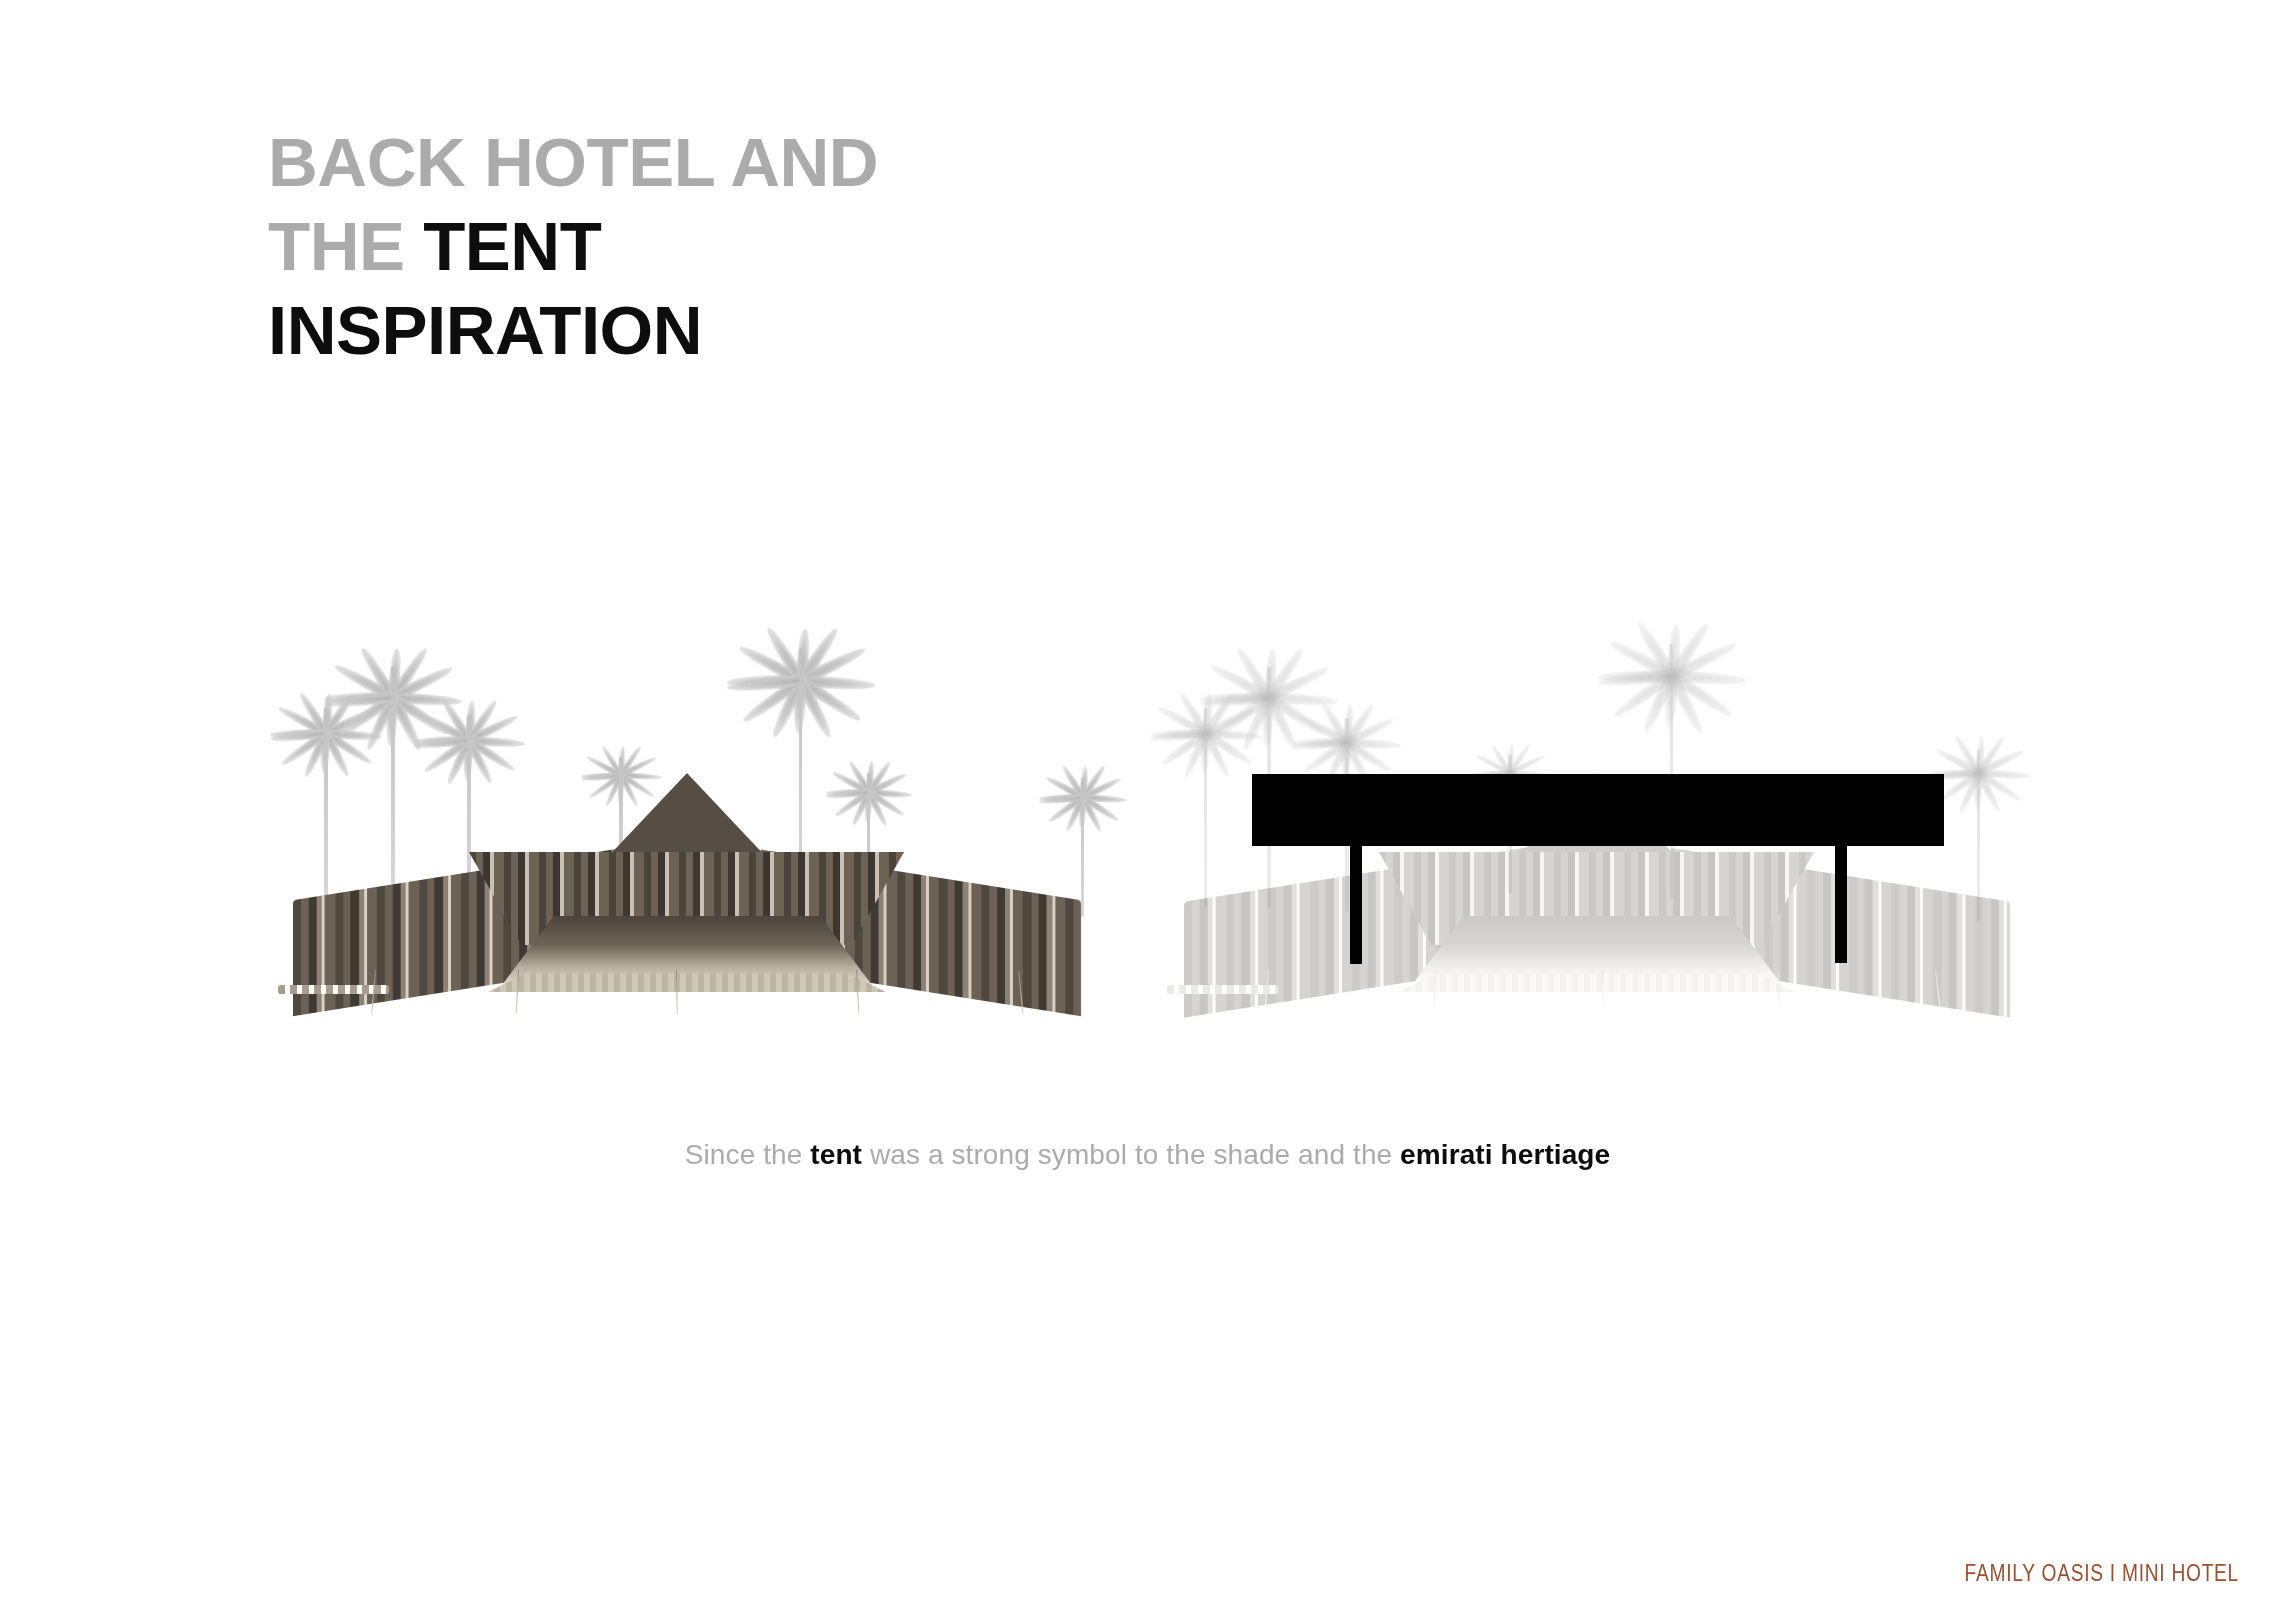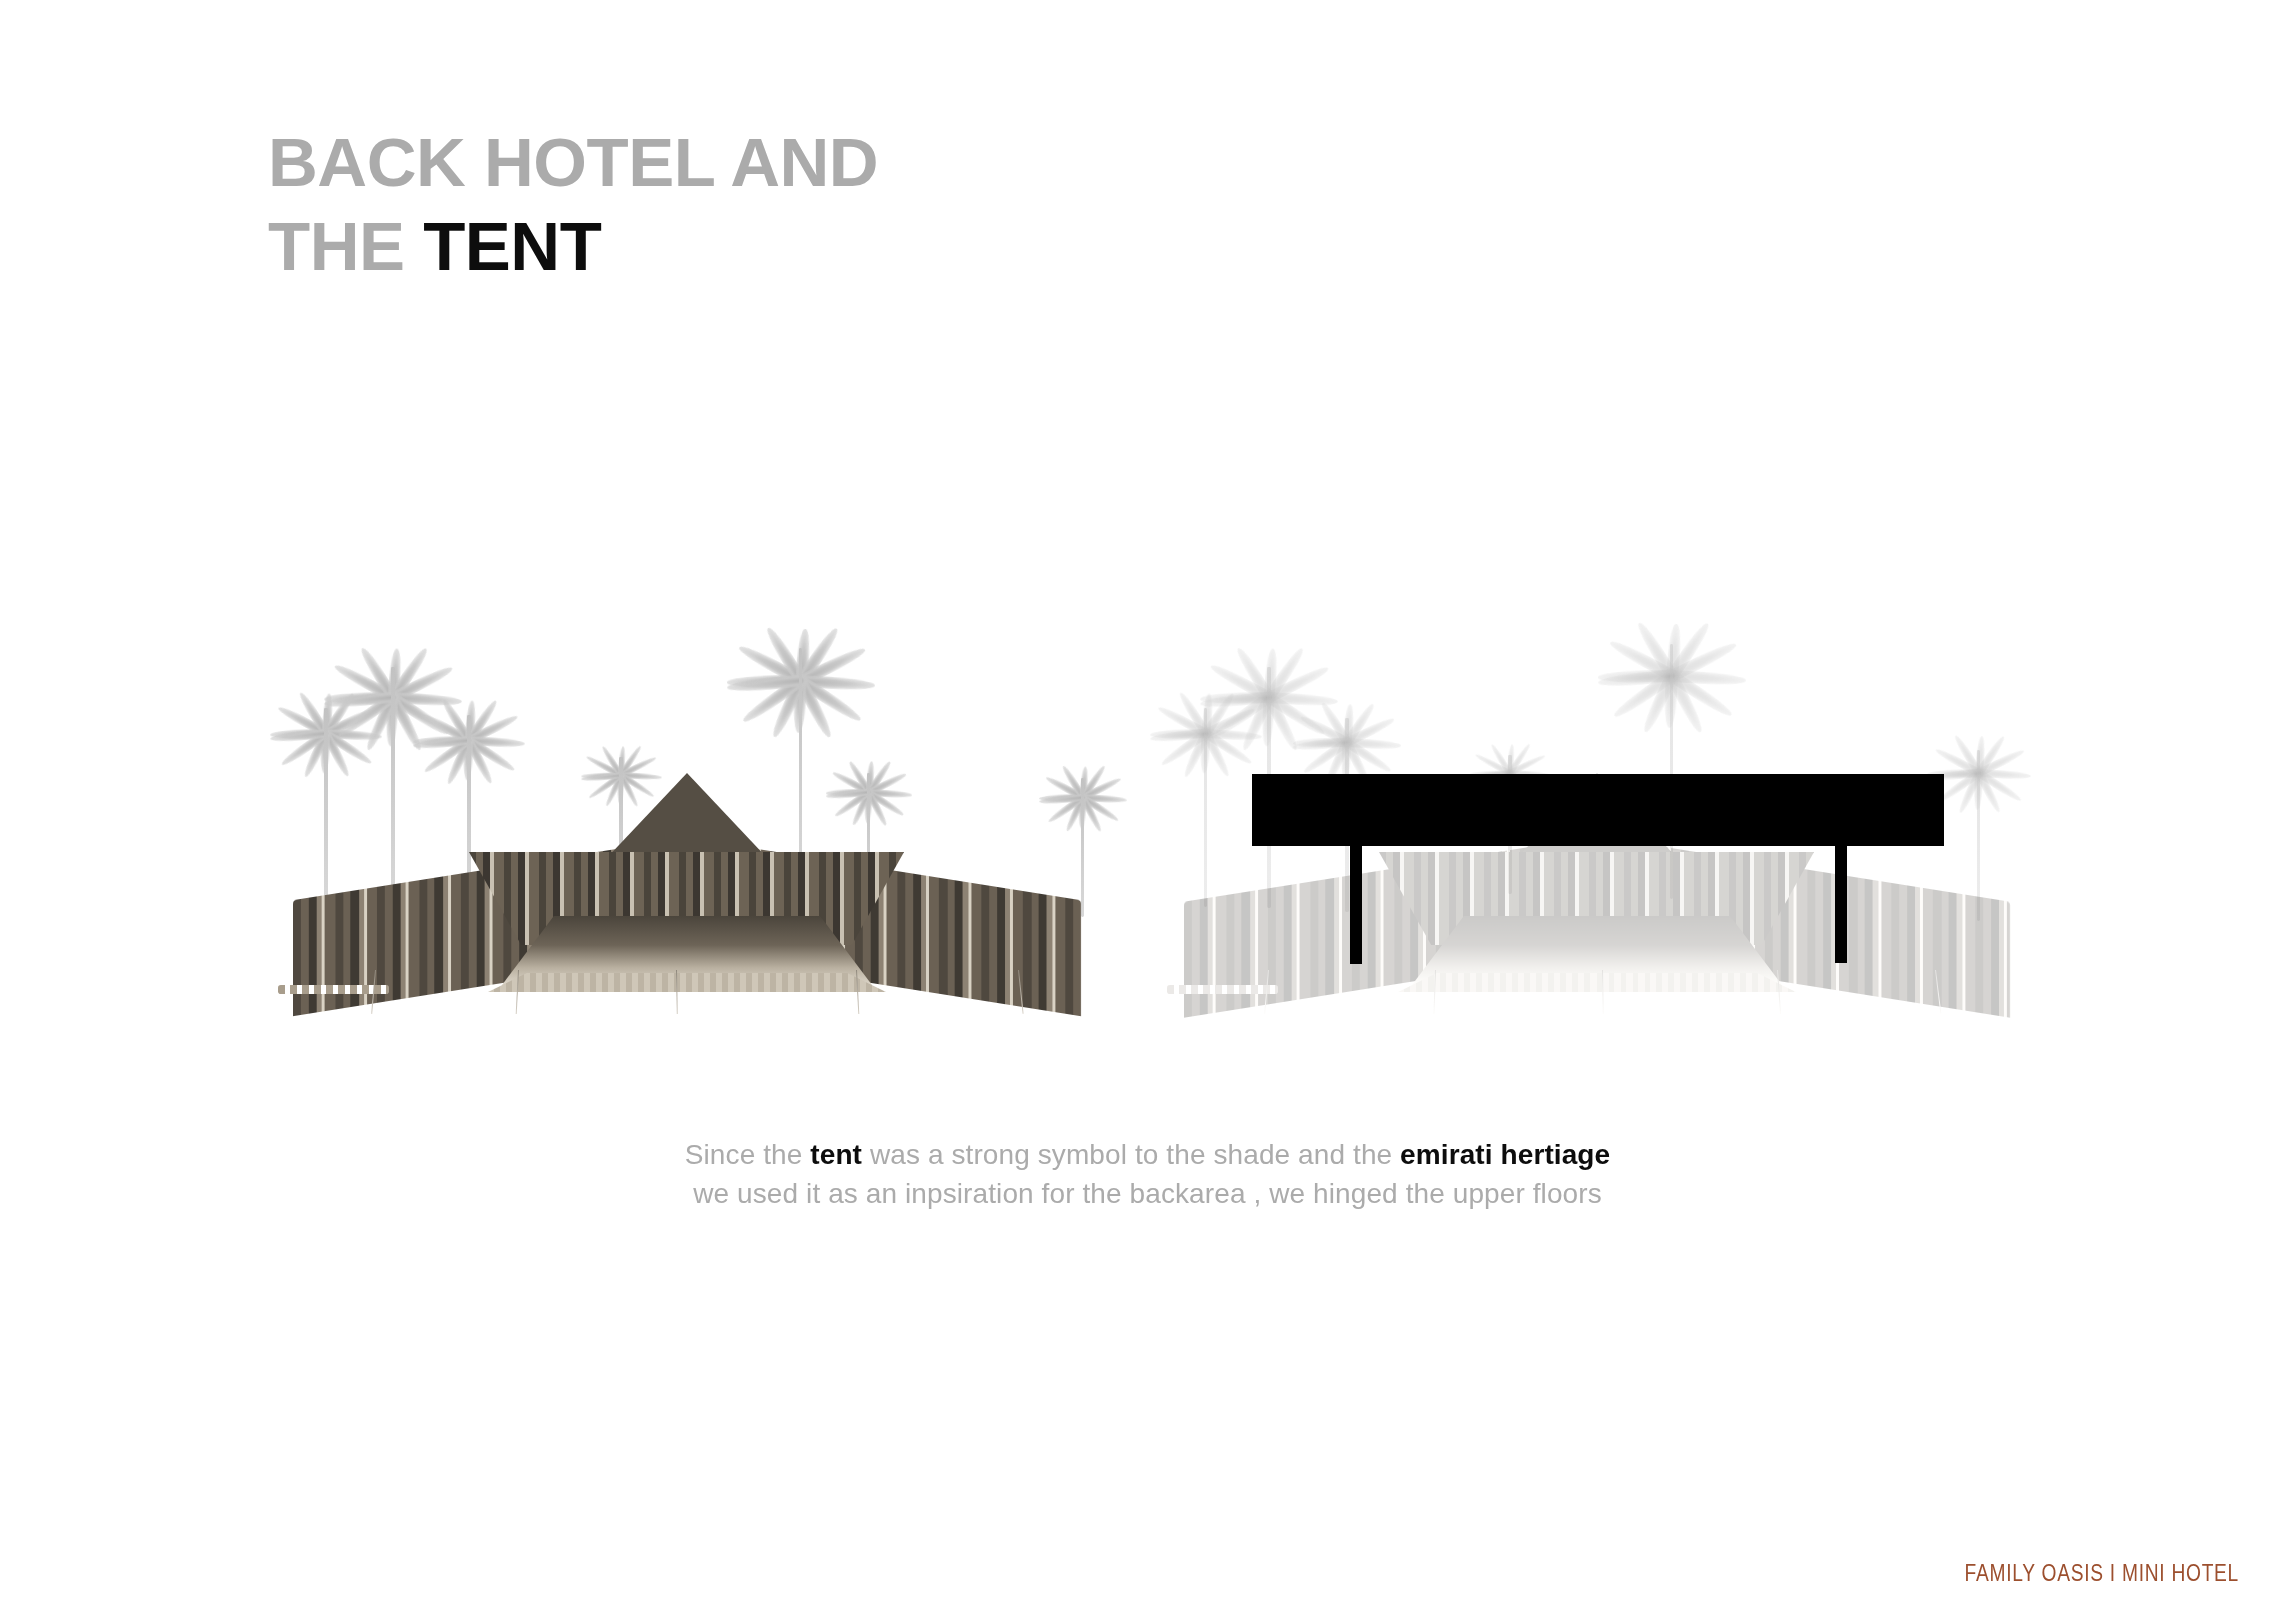--- a/index.html
+++ b/index.html
@@ -142,20 +142,23 @@
 <body>
 
 <div id="slide">
 
   <div class="title-block">
     <div class="title-line">
       <span class="t-grey">BACK HOTEL AND</span>
     </div>
     <div class="title-line">
       <span class="t-grey">THE </span><span class="t-black">TENT</span>
+    </div>
+    <div class="title-line">
+      <span class="t-black">INSPIRATION</span>
     </div>
   </div>
 
   <div class="img-zone">
 
     <div class="scene scene-left">
       <div class="palms">
         <div class="palm" style="left:14px;top:69px;width:106px;height:199px;">
             <div class="crown" style="top: 25px;">
               <div class="frond" style="width: 56px; height: 8.9px; margin-top: -4.4px; transform: rotate(-181.5deg);"></div>
@@ -426,19 +429,18 @@
       </div>
     </div>
 
     <div class="overlay-bar" style="left:1252px;top:135px;width:692px;height:72px;"></div>
     <div class="overlay-bar" style="left:1350px;top:207px;width:11.6px;height:118px;"></div>
     <div class="overlay-bar" style="left:1835px;top:207px;width:11.6px;height:117px;"></div>
   </div>
 
   <div class="body-text">
     <div><span>Since the </span><b>tent</b><span> was a strong symbol to the shade and the </span><b>emirati hertiage</b></div>
-    <div>we used it as an inpsiration for the backarea , we hinged the upper floors</div>
   </div>
 
   <div class="footer">FAMILY OASIS I MINI HOTEL</div>
 
 </div>
 
 
 </body></html>

